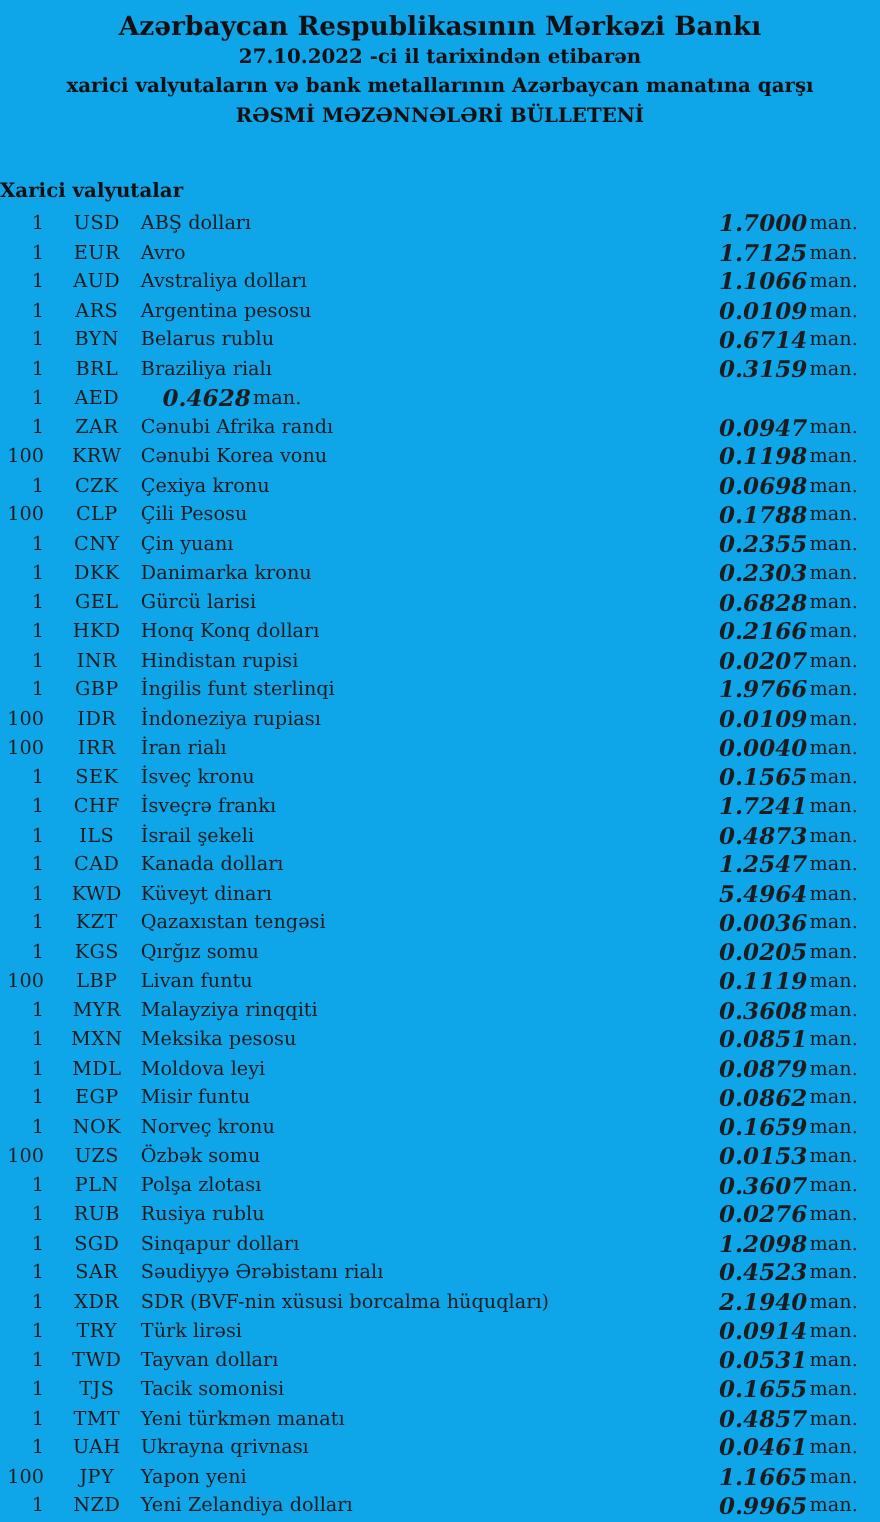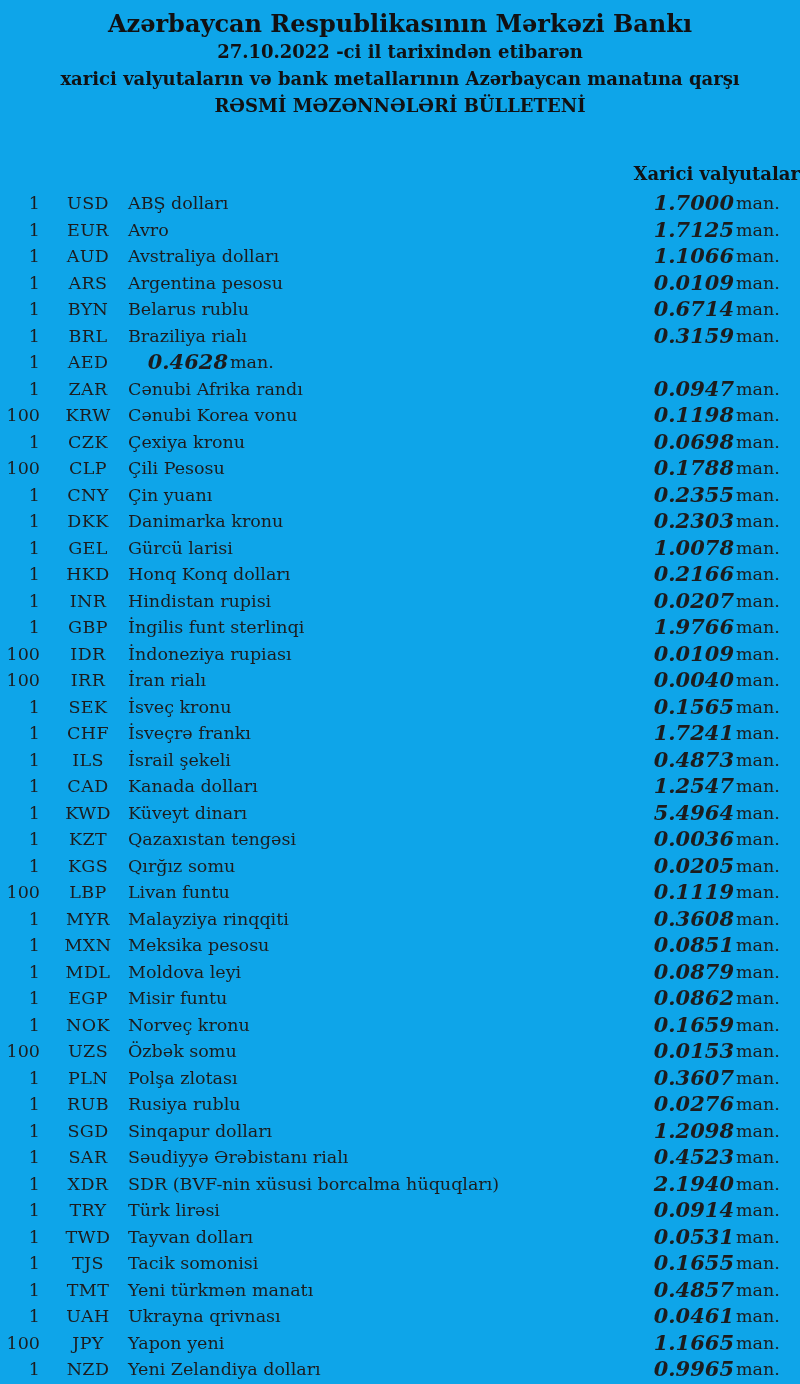--- a/index.html
+++ b/index.html
@@ -21,21 +21,21 @@
     color: #111113;
   }
   .header-sub {
     font-size: 18px;
     font-weight: 700;
     line-height: 27px;
     color: #111113;
   }
   .section-title {
     margin: 44px 0 0 0;
-    text-align: right;
+    text-align: left;
     font-size: 18px;
     font-weight: 700;
     line-height: 22px;
     color: #111113;
   }
   .rates { margin-top: 5px; }
   .row {
     display: flex;
     height: 26.5px;
     line-height: 26.5px;
@@ -170,21 +170,21 @@
     <span class="col-code">DKK</span>
     <span class="col-name">Danimarka kronu</span>
     <span class="col-value">0.2303</span>
     <span class="col-unit">man.</span>
   </div>
 
   <div class="row">
     <span class="col-qty">1</span>
     <span class="col-code">GEL</span>
     <span class="col-name">Gürcü larisi</span>
-    <span class="col-value">1.0078</span>
+    <span class="col-value">0.6828</span>
     <span class="col-unit">man.</span>
   </div>
 
   <div class="row">
     <span class="col-qty">1</span>
     <span class="col-code">HKD</span>
     <span class="col-name">Honq Konq dolları</span>
     <span class="col-value">0.2166</span>
     <span class="col-unit">man.</span>
   </div>

